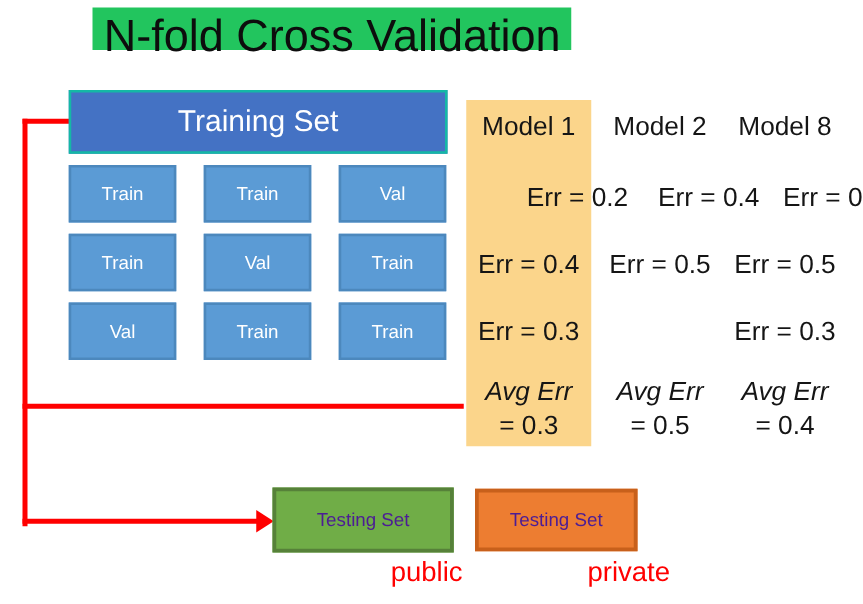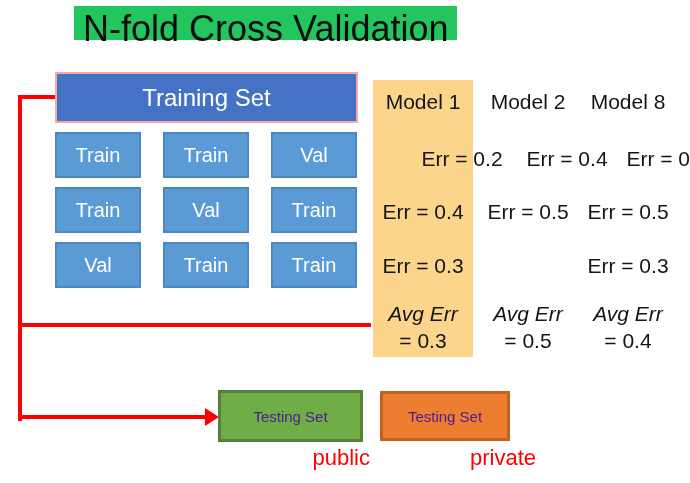--- a/index.html
+++ b/index.html
@@ -12,30 +12,30 @@
   
   .title{
     left:46px;top:6px;height:34px;padding:0 9px;
     background:#22c55e;color:#0d0d0d;
     font-size:36px;line-height:46px;white-space:nowrap;margin-left:28px;
   }
 
   
   .train-header{
     left:55px;top:72px;width:303px;height:51px;
-    background:#4472C4;border:2px solid #fca5a5;
+    background:#4472C4;border:2px solid #14b8a6;
     color:#ffffff;font-size:24px;
     display:flex;align-items:center;justify-content:center;
   }
 
   
   .cell{
     width:86px;height:46px;
     background:#5B9BD5;border:2px solid #4C88BD;
-    color:#ffffff;font-size:20px;
+    color:#ffffff;font-size:15px;
     display:flex;align-items:center;justify-content:center;
   }
 
   
   .m1-highlight{left:373px;top:80px;width:100px;height:277px;background:#FBD58B;}
 
   
   .mcol{top:80px;width:100px;height:277px;border-radius:30px;}
   .mrow{position:absolute;left:0;width:100%;height:26px;text-align:center;
         font-size:21px;line-height:26px;color:#151515;white-space:nowrap;}

